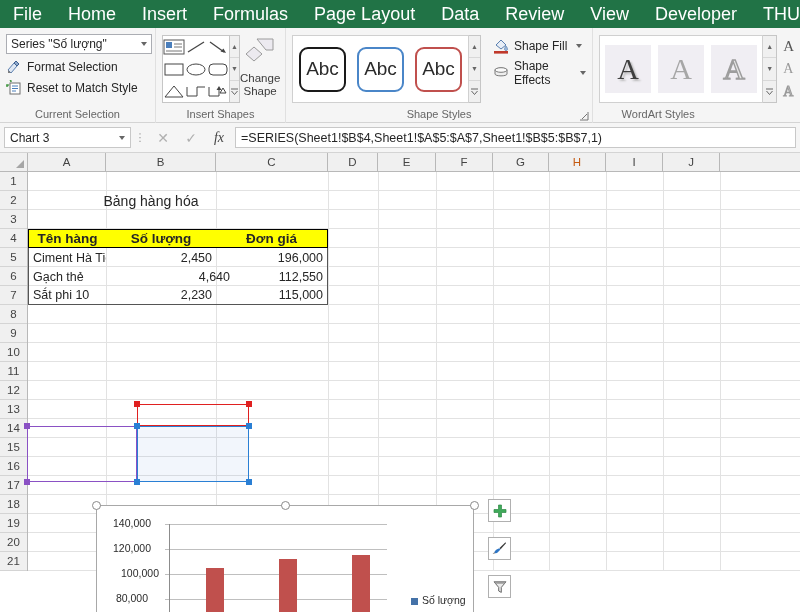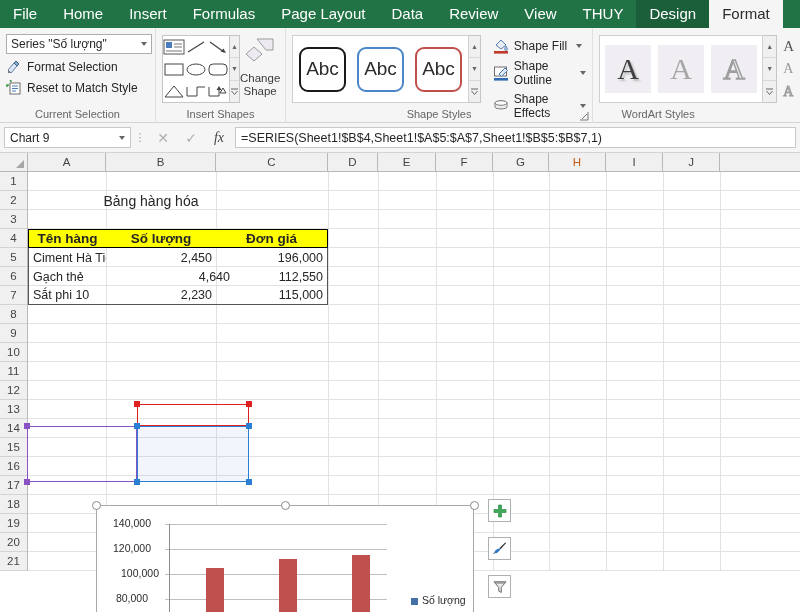--- a/index.html
+++ b/index.html
@@ -7,21 +7,21 @@
   body {
     width:800px; height:613px; overflow:hidden;
     font-family:"Liberation Sans", sans-serif;
     font-size:12px; color:#262626; background:#fff;
     -webkit-font-smoothing:antialiased;
   }
 
   
   .tabbar { height:28px; background:#217346; display:flex; align-items:flex-end; position:relative; }
   .tab {
-    color:#fff; font-size:15px; padding:0 13px; height:28px; line-height:28px;
+    color:#fff; font-size:18px; padding:0 13px; height:28px; line-height:28px;
     white-space:nowrap; cursor:default;
   }
   .tab.ctx { background:#1b5e3a; }
   .tab.active { background:#f5f5f5; color:#2b2b2b; font-weight:400; }
 
   
   .ribbon { height:95px; background:#f5f5f5; border-bottom:1px solid #d4d4d4; display:flex; position:relative; }
   .grp { position:relative; height:95px; padding:4px 6px 0 6px; display:flex; flex-direction:column; }
   .grp + .grp { border-left:1px solid #e0e0e0; }
   .grp .gtitle { position:absolute; bottom:3px; left:0; width:100%; text-align:center;
@@ -124,20 +124,21 @@
 
 <div class="tabbar" id="tabbar">
     <div class="tab">File</div>
     <div class="tab">Home</div>
     <div class="tab">Insert</div>
     <div class="tab">Formulas</div>
     <div class="tab">Page Layout</div>
     <div class="tab">Data</div>
     <div class="tab">Review</div>
     <div class="tab">View</div>
+    <div class="tab">Developer</div>
     <div class="tab">THUY</div>
     <div class="tab ctx">Design</div>
     <div class="tab active">Format</div>
   </div>
 
 <div class="ribbon">
 
   <div class="grp" style="width:155px">
     <div class="gbody" style="flex-direction:column;padding-top:2px">
       <div class="selbox">
@@ -275,31 +276,20 @@
               <path d="M13 8 C15 10.5 15 12.5 13 12.5 C11 12.5 11 10.5 13 8 Z" fill="#9ab8da" stroke="#5a7fb0" stroke-width=".7"></path>
               <rect x="1" y="13" width="14" height="2.6" fill="#c0392b"></rect>
             </svg>
           </span>
           <span>Shape Fill</span>
           <span class="caret"></span>
         </div>
         <div class="cmdrow">
           <span class="ic">
             <svg width="16" height="16" viewBox="0 0 16 16">
-              <rect x="1.5" y="2" width="12" height="9" fill="#fff" stroke="#6f6f6f"></rect>
-              <path d="M6 9 L12 3 L14.5 5.5 L8.5 11.5 Z" fill="#dfe7f2" stroke="#4a7ebb"></path>
-              <rect x="1" y="13" width="14" height="2.6" fill="#2e6db4"></rect>
-            </svg>
-          </span>
-          <span>Shape Outline</span>
-          <span class="caret"></span>
-        </div>
-        <div class="cmdrow">
-          <span class="ic">
-            <svg width="16" height="16" viewBox="0 0 16 16">
               <path d="M2 5 C2 2.5 14 2.5 14 5 L14 9 C14 11.5 2 11.5 2 9 Z" fill="#eeeeee" stroke="#7a7a7a"></path>
               <ellipse cx="8" cy="5" rx="6" ry="2.3" fill="#fafafa" stroke="#7a7a7a"></ellipse>
             </svg>
           </span>
           <span>Shape Effects</span>
           <span class="caret"></span>
         </div>
       </div>
     </div>
     <div class="gtitle">Shape Styles</div>
@@ -333,21 +323,21 @@
         <span style="font-size:14px;color:#9a9a9a">A</span>
         <span style="font-size:14px;color:#cfcfcf;-webkit-text-stroke:1px #9a9a9a">A</span>
       </div>
     </div>
     <div class="gtitle" style="width:130px;left:0">WordArt Styles</div>
   </div>
 </div>
 
 <div class="fbar">
   <div class="namebox">
-    <span class="lbl">Chart 9</span>
+    <span class="lbl">Chart 3</span>
     <span class="caret"></span>
   </div>
   <div class="vdots">⋮</div>
   <div class="fbtns">
     <div class="fbtn">✕</div>
     <div class="fbtn">✓</div>
     <div class="fbtn fx">fx</div>
   </div>
   <div class="finput">
     <span>=SERIES(Sheet1!$B$4,Sheet1!$A$5:$A$7,Sheet1!$B$5:$B$7,1)</span>

